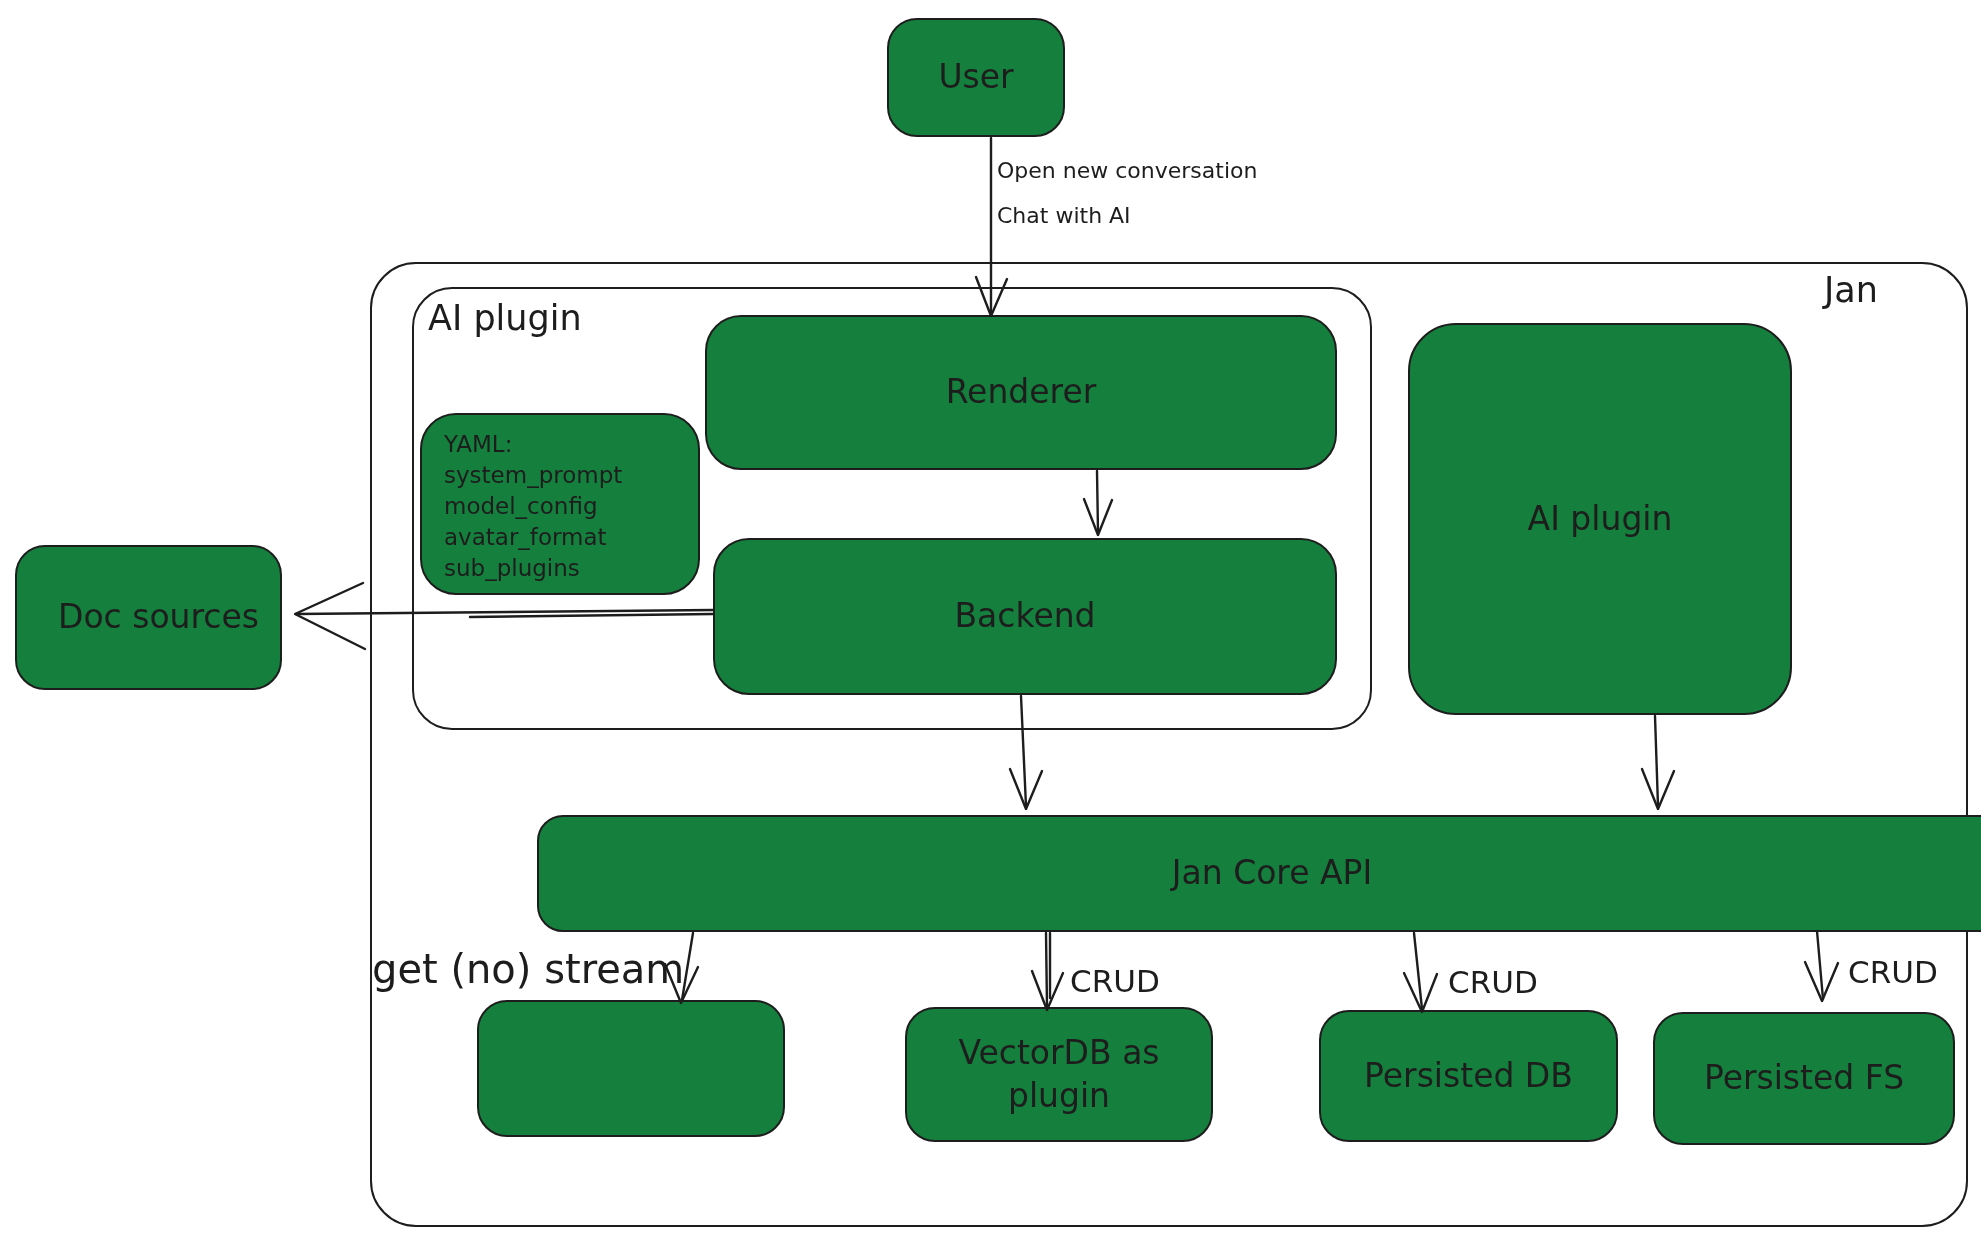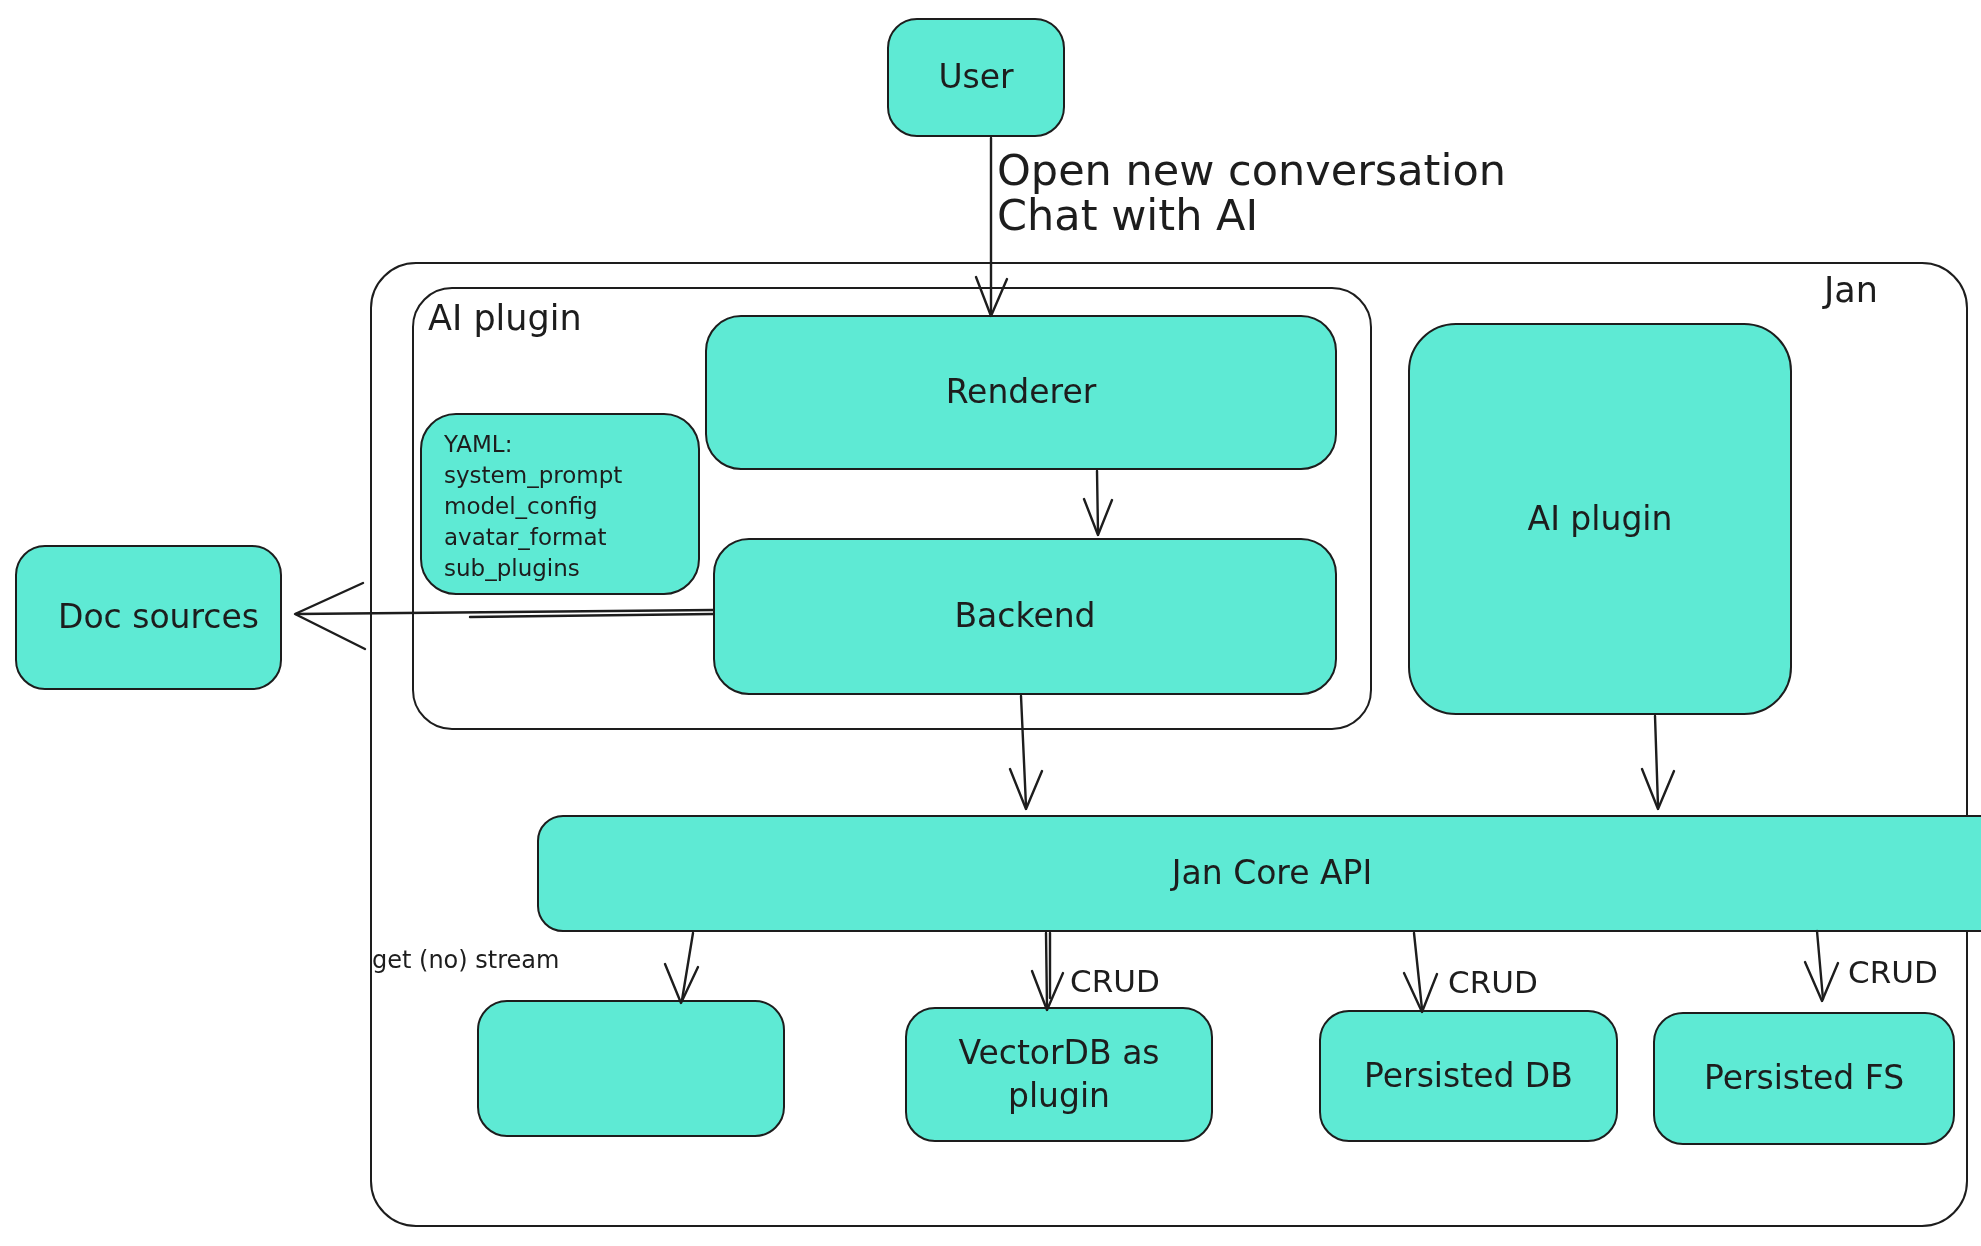--- a/index.html
+++ b/index.html
@@ -8,21 +8,21 @@
     width:1981px;
     height:1246px;
     background:#ffffff;
     font-family:"DejaVu Sans", sans-serif;
     color:#1d1d1d;
     overflow:hidden;
   }
   .node{
     position:absolute;
     border:2.5px solid #1d1d1d;
-    background:#5eead4;
+    background:#15803d;
     display:flex;
     align-items:center;
     justify-content:center;
     text-align:center;
     font-size:33px;
     line-height:1.3;
     box-sizing:border-box;
   }
   .container{
     background:transparent;
@@ -101,26 +101,26 @@
   </div>
 
   <div class="node" style="left:1319px; top:1010px; width:299px; height:132px; border-radius:30px;">
     <span>Persisted DB</span>
   </div>
 
   <div class="node" style="left:1653px; top:1012px; width:302px; height:133px; border-radius:30px;">
     <span>Persisted FS</span>
   </div>
 
-  <div class="floating-label" style="left:997px; top:148px; font-size:43px; line-height:45px; text-align:left;">
+  <div class="floating-label" style="left:997px; top:148px; font-size:22px; line-height:45px; text-align:left;">
     <div>Open new conversation</div>
     <div>Chat with AI</div>
   </div>
 
-  <div class="floating-label" style="left:372px; top:946px; font-size:24px;">get (no) stream</div>
+  <div class="floating-label" style="left:372px; top:946px; font-size:40px;">get (no) stream</div>
 
   <div class="floating-label" style="left:1070px; top:963px; font-size:31px;">CRUD</div>
 
   <div class="floating-label" style="left:1448px; top:964px; font-size:31px;">CRUD</div>
 
   <div class="floating-label" style="left:1848px; top:954px; font-size:31px;">CRUD</div>
 
   <svg class="wires" width="1981" height="1246" viewBox="0 0 1981 1246">
     <g>
       <path d="M991,138 L991,313"></path>

